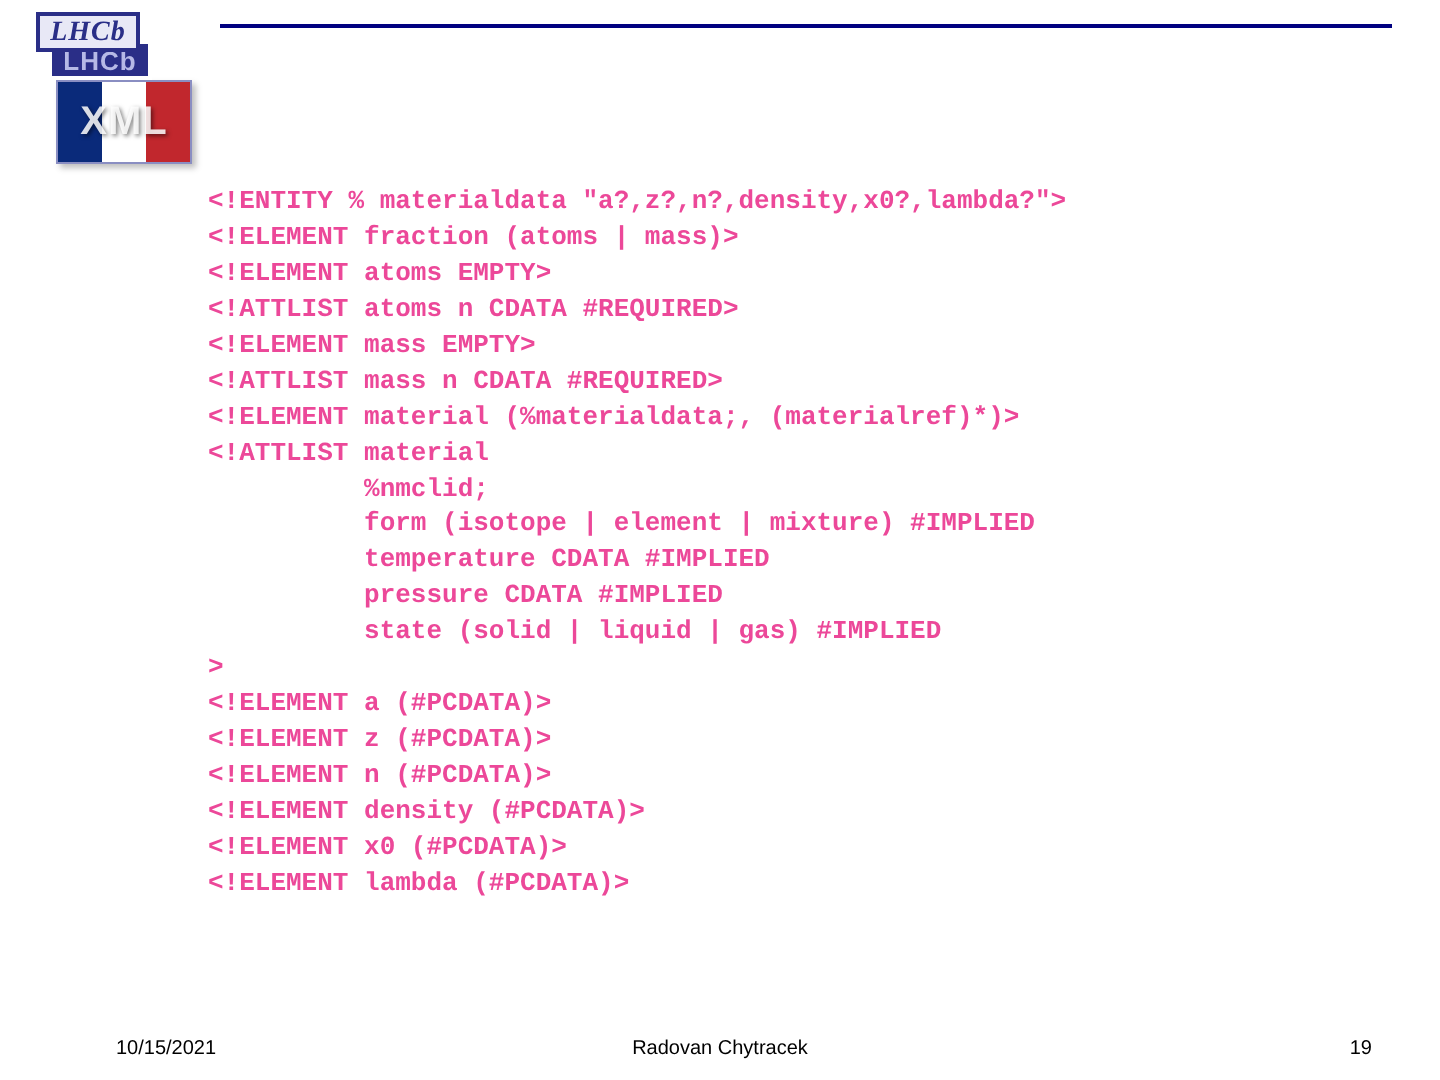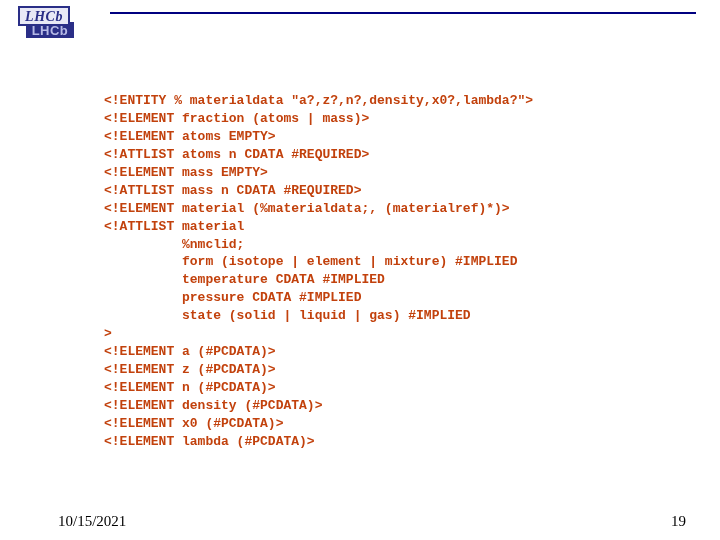--- a/index.html
+++ b/index.html
@@ -112,43 +112,51 @@
   }
   .content {
     position: absolute;
     left: 104px;
     top: 92px;
     right: 24px;
     font-family: "Courier New", Courier, monospace;
     font-weight: bold;
     font-size: 13px;
     line-height: 1.38;
-    color: #c2410c;
+    color: #ec4899;
     white-space: pre;
   }
   .footer {
     position: absolute;
     left: 24px;
     right: 24px;
     bottom: 10px;
     height: 20px;
-    font-family: Liberation Serif, serif;
-    font-size: 15px;
+    font-family: Liberation Sans, sans-serif;
+    font-size: 10px;
     color: #000;
   }
   .footer .date { position: absolute; left: 34px; bottom: 0; }
   .footer .author { position: absolute; left: 0; right: 0; text-align: center; bottom: 0; }
   .footer .page { position: absolute; right: 10px; bottom: 0; }
 </style>
 </head>
 <body>
 
 <div class="slide">
 
   <div class="logo">
+    <div class="xml-block">
+      <div class="flag">
+        <div class="stripe s1"></div>
+        <div class="stripe s2"></div>
+        <div class="stripe s3"></div>
+      </div>
+      <div class="xml-text">XML</div>
+    </div>
     <div class="lhcb-badge">
       <div class="badge-bg2">LHCb</div>
       <div class="badge-bg1">LHCb</div>
     </div>
   </div>
 
   <div class="top-line"></div>
 
 
   <div class="content">&lt;!ENTITY % materialdata "a?,z?,n?,density,x0?,lambda?"&gt;
@@ -167,16 +175,17 @@
 &gt;
 &lt;!ELEMENT a (#PCDATA)&gt;
 &lt;!ELEMENT z (#PCDATA)&gt;
 &lt;!ELEMENT n (#PCDATA)&gt;
 &lt;!ELEMENT density (#PCDATA)&gt;
 &lt;!ELEMENT x0 (#PCDATA)&gt;
 &lt;!ELEMENT lambda (#PCDATA)&gt;</div>
 
   <div class="footer">
     <span class="date">10/15/2021</span>
+    <span class="author">Radovan Chytracek</span>
     <span class="page">19</span>
   </div>
 
 </div>
 
 </body></html>

